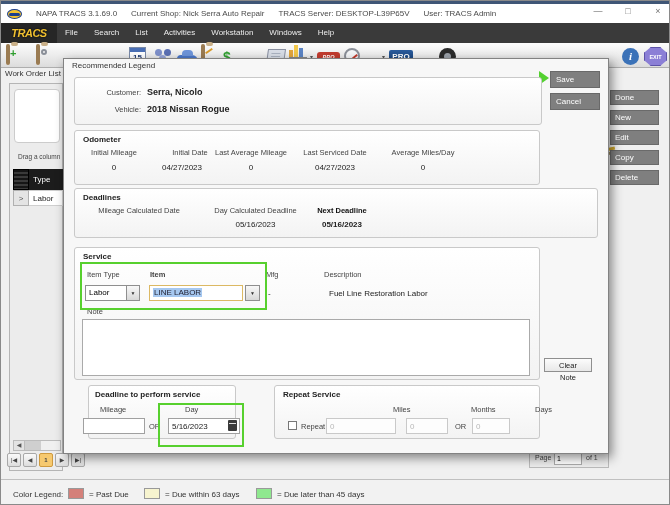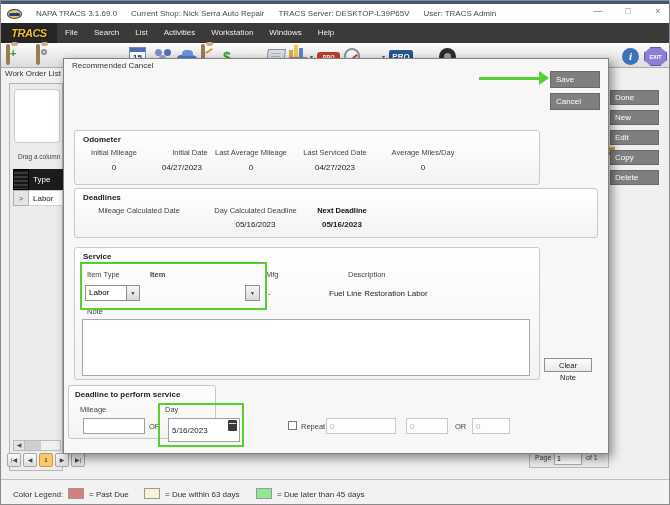--- a/index.html
+++ b/index.html
@@ -291,27 +291,33 @@
   <span class="legend-txt" style="left:12px;">Color Legend:</span>
   <span class="swatch sw-red" style="left:67px;"></span>
   <span class="legend-txt" style="left:88px;">= Past Due</span>
   <span class="swatch sw-yellow" style="left:143px;"></span>
   <span class="legend-txt" style="left:164px;">= Due within 63 days</span>
   <span class="swatch sw-green" style="left:255px;"></span>
   <span class="legend-txt" style="left:276px;">= Due later than 45 days</span>
 
   
   <div class="abs" id="dialog">
-    <span class="abs txt" id="dlg-title">Recommended Cancel</span>
+    <span class="abs txt" id="dlg-title">Recommended Legend</span>
 
     <button class="graybtn" style="left:486px;top:12px;width:50px;height:17px;">Save</button>
     <button class="graybtn" style="left:486px;top:34px;width:50px;height:17px;">Cancel</button>
     <div class="abs" id="green-arrow-line"></div>
     <div class="abs" id="green-arrow-head"></div>
 
+    <div class="gbox" style="left:10px;top:18px;width:468px;height:48px;">
+      <span class="flabel" style="left:16px;top:10px;width:50px;text-align:right;">Customer:</span>
+      <span class="fvalue bold" style="left:72px;top:9px;font-size:9px;">Serra, Nicolo</span>
+      <span class="flabel" style="left:16px;top:27px;width:50px;text-align:right;">Vehicle:</span>
+      <span class="fvalue bold" style="left:72px;top:26px;font-size:9px;">2018 Nissan Rogue</span>
+    </div>
 
     <div class="gbox" style="left:10px;top:71px;width:466px;height:55px;">
       <span class="gbox-title">Odometer</span>
       <span class="flabel center" style="left:8px;top:17px;width:62px;">Initial Mileage</span>
       <span class="flabel center" style="left:80px;top:17px;width:70px;">Initial Date</span>
       <span class="flabel center" style="left:126px;top:17px;width:100px;">Last Average Mileage</span>
       <span class="flabel center" style="left:212px;top:17px;width:96px;">Last Serviced Date</span>
       <span class="flabel center" style="left:294px;top:17px;width:108px;">Average Miles/Day</span>
       <span class="fvalue center" style="left:8px;top:32px;width:62px;">0</span>
       <span class="fvalue center" style="left:72px;top:32px;width:70px;">04/27/2023</span>
@@ -333,42 +339,51 @@
     <div class="gbox" style="left:10px;top:188px;width:466px;height:133px;">
       <span class="gbox-title">Service</span>
     </div>
     <div class="green-rect" style="left:16px;top:203px;width:187px;height:48px;"></div>
     <span class="flabel" style="left:23px;top:211px;">Item Type</span>
     <div class="combo" style="left:21px;top:226px;width:55px;height:16px;">
       <span class="field">Labor</span>
       <span class="btn">▼</span>
     </div>
     <span class="flabel" style="left:86px;top:211px;font-weight:bold;">Item</span>
+    <div class="combo" style="left:85px;top:226px;width:94px;height:16px;">
+      <span class="field" style="border-color:#dcb964;"><span class="sel">LINE LABOR</span></span>
+    </div>
     <div class="combo" style="left:181px;top:226px;width:15px;height:16px;">
       <span class="btn" style="border-left:1px solid #8f8f8f;width:15px;">▼</span>
     </div>
     <span class="flabel" style="left:202px;top:211px;">Mfg</span>
     <span class="fvalue" style="left:204px;top:230px;">-</span>
-    <span class="flabel" style="left:260px;top:211px;margin-left:24px;">Description</span>
+    <span class="flabel" style="left:260px;top:211px;">Description</span>
     <span class="fvalue" style="left:265px;top:230px;">Fuel Line Restoration Labor</span>
     <span class="flabel" style="left:23px;top:248px;">Note</span>
     <button class="abs" id="clear-note">Clear Note</button>
     <div class="abs" id="note-area"></div>
 
-    <div class="gbox" style="left:4px;top:326px;width:148px;height:54px;">
+    <div class="gbox" style="left:24px;top:326px;width:148px;height:54px;">
       <span class="gbox-title" style="left:6px;">Deadline to perform service</span>
       <span class="flabel" style="left:11px;top:19px;">Mileage</span>
       <span class="flabel" style="left:96px;top:19px;">Day</span>
     </div>
     <input class="input" style="left: 19px; top: 359px; width: 62px; height: 16px;" readonly="" value="">
     <span class="or-lbl" style="left:85px;top:363px;">OR</span>
-    <input class="input" style="left: 104px; top: 359px; width: 72px; height: 24px;" readonly="" value="5/16/2023">
+    <input class="input" style="left: 104px; top: 359px; width: 72px; height: 16px;" readonly="" value="5/16/2023">
     <span class="calbtn" style="left:164px;top:361px;"></span>
     <div class="green-rect" style="left:94px;top:344px;width:86px;height:44px;"></div>
 
+    <div class="gbox" style="left:210px;top:326px;width:266px;height:54px;">
+      <span class="gbox-title">Repeat Service</span>
+      <span class="flabel" style="left:118px;top:19px;">Miles</span>
+      <span class="flabel" style="left:196px;top:19px;">Months</span>
+      <span class="flabel" style="left:260px;top:19px;">Days</span>
+    </div>
     <span class="checkbox" style="left:224px;top:362px;"></span>
     <span class="flabel" style="left:237px;top:363px;">Repeat</span>
     <input class="input disabled" style="left: 262px; top: 359px; width: 70px; height: 16px;" readonly="" value="0">
     <input class="input disabled" style="left: 342px; top: 359px; width: 42px; height: 16px;" readonly="" value="0">
     <span class="or-lbl" style="left:391px;top:363px;">OR</span>
     <input class="input disabled" style="left: 408px; top: 359px; width: 38px; height: 16px;" readonly="" value="0">
   </div>
 
 </div>
 

